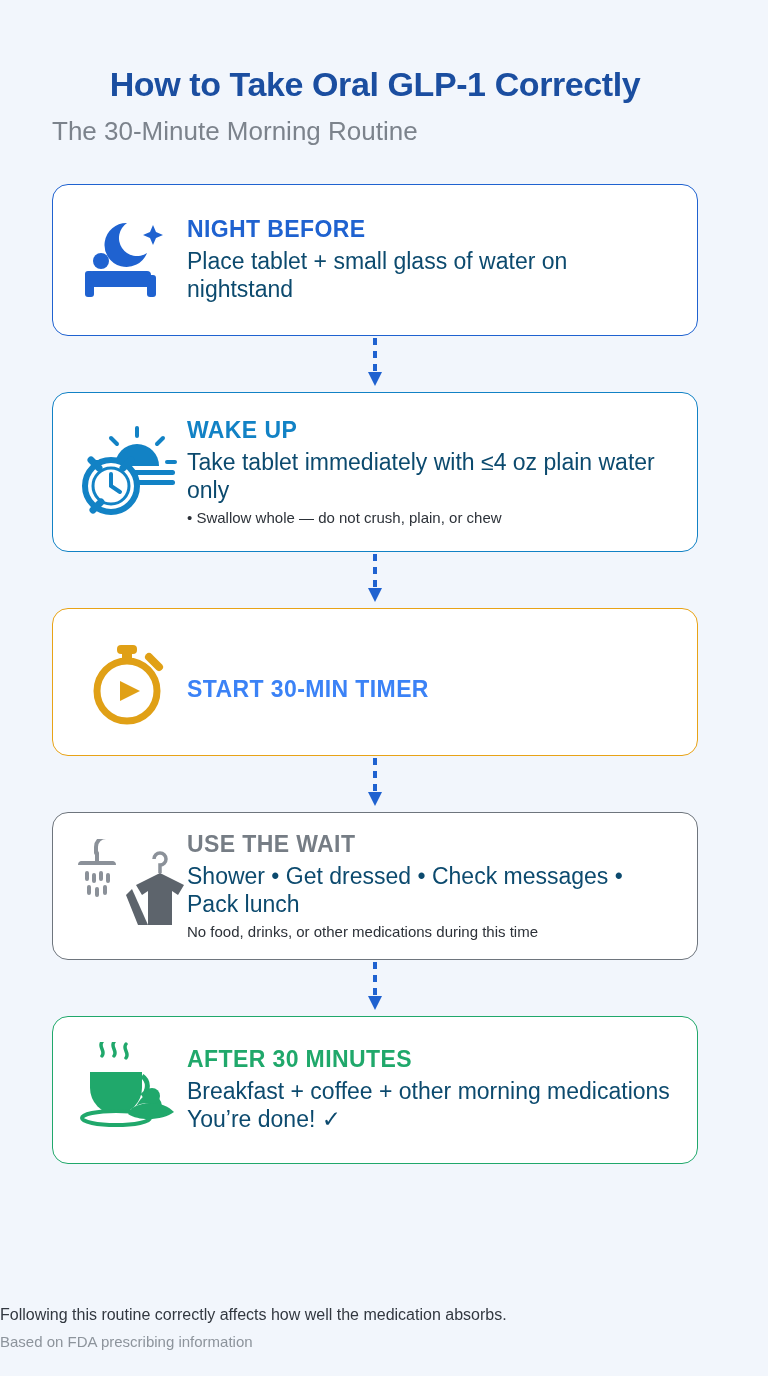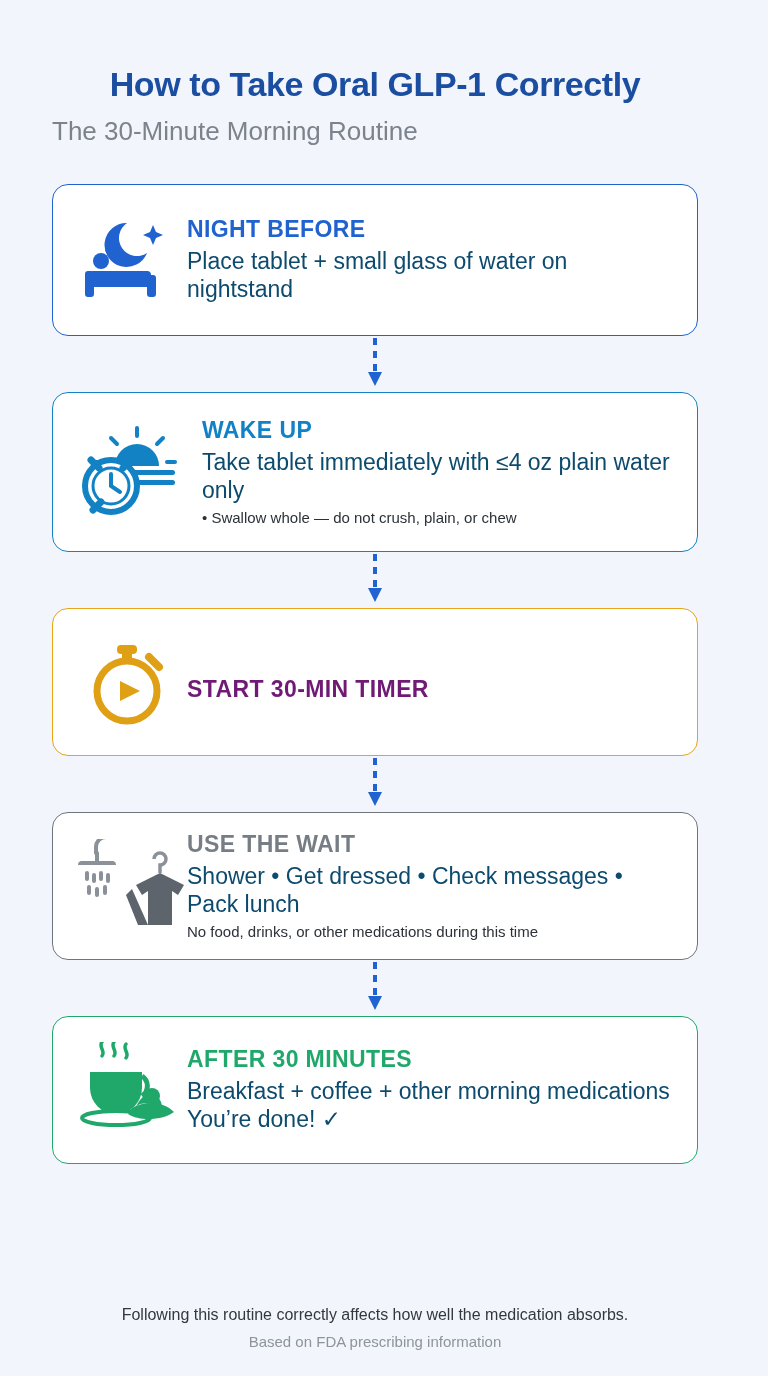--- a/index.html
+++ b/index.html
@@ -45,21 +45,21 @@
     box-sizing: border-box;
     background: #ffffff;
     border-radius: 16px;
     border: 1px solid #000000;
     display: flex;
     align-items: center;
     padding: 12px 18px 12px 14px;
     min-height: 100px;
   }
   .card.step-1 { border-color: #1f62d0; min-height: 152px; }
-  .card.step-2 { border-color: #1282c5; min-height: 160px; gap: 15px; }
+  .card.step-2 { border-color: #1282c5; min-height: 160px; }
   .card.step-3 { border-color: #e8a317; min-height: 148px; }
   .card.step-4 { border-color: #6e757d; min-height: 148px; }
   .card.step-5 { border-color: #20a86b; min-height: 148px; justify-content: center; }
 
   .icon-wrap {
     width: 120px;
     min-width: 120px;
     display: flex;
     align-items: center;
     justify-content: center;
@@ -69,21 +69,21 @@
     padding-right: 4px;
   }
   .kicker {
     font-size: 23px;
     font-weight: bold;
     letter-spacing: 0.4px;
     margin-bottom: 4px;
   }
   .step-1 .kicker { color: #1f62d0; }
   .step-2 .kicker { color: #1282c5; }
-  .step-3 .kicker { color: #701a75; margin-top: 20px; }
+  .step-3 .kicker { color: #3b82f6; margin-top: 20px; }
   .step-4 .kicker { color: #767d85; }
   .step-5 .kicker { color: #20a86b; }
 
   .lede {
     font-size: 23px;
     color: #0c4a6e;
     line-height: 1.22;
     font-weight: 500;
   }
   .note {
@@ -102,21 +102,21 @@
     align-items: center;
     justify-content: center;
   }
   .connector svg { display: block; }
 
   .footer {
     position: absolute;
     left: 0;
     right: 0;
     bottom: 26px;
-    text-align: center;
+    text-align: left;
   }
   .footer-main {
     font-size: 16px;
     color: #323840;
   }
   .footer-sub {
     font-size: 15px;
     color: #8d949c;
     margin-top: 9px;
   }

